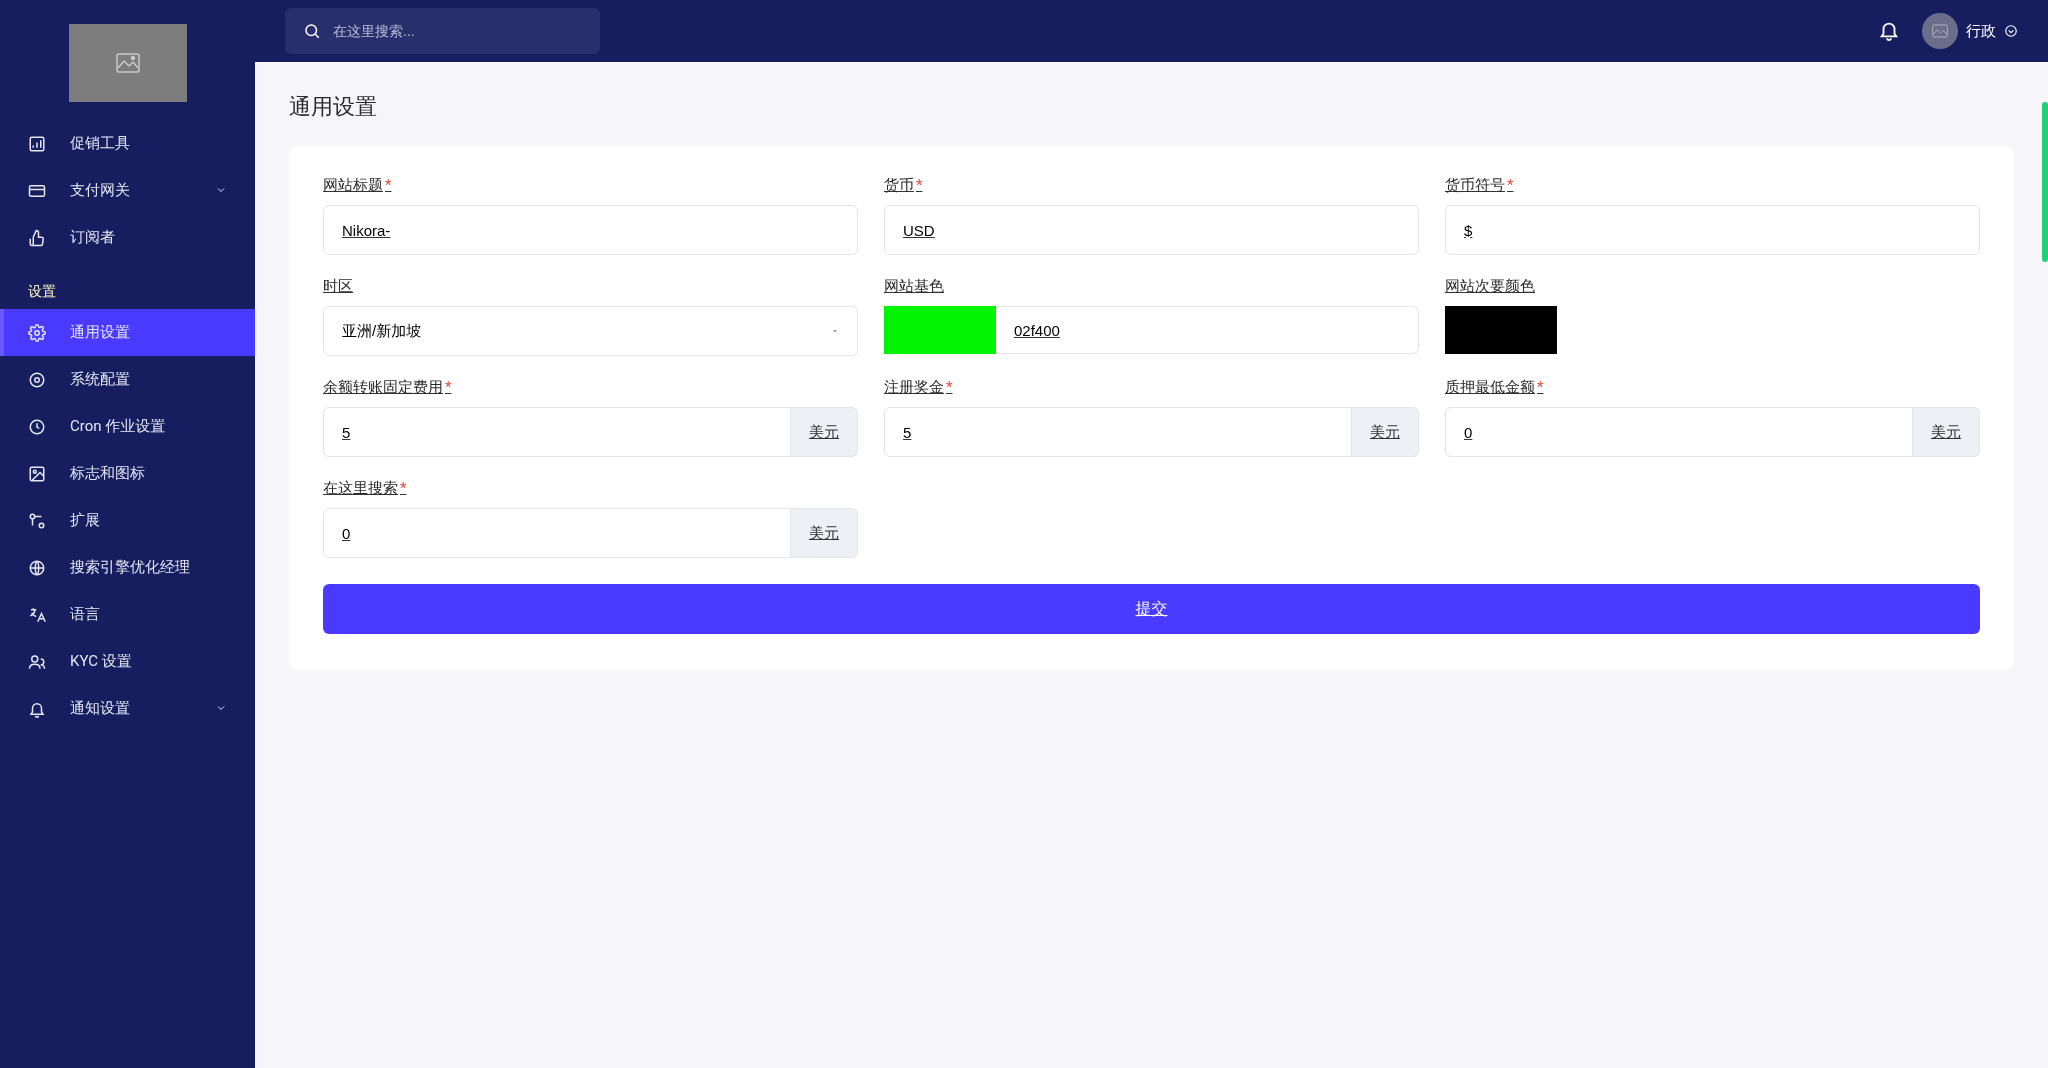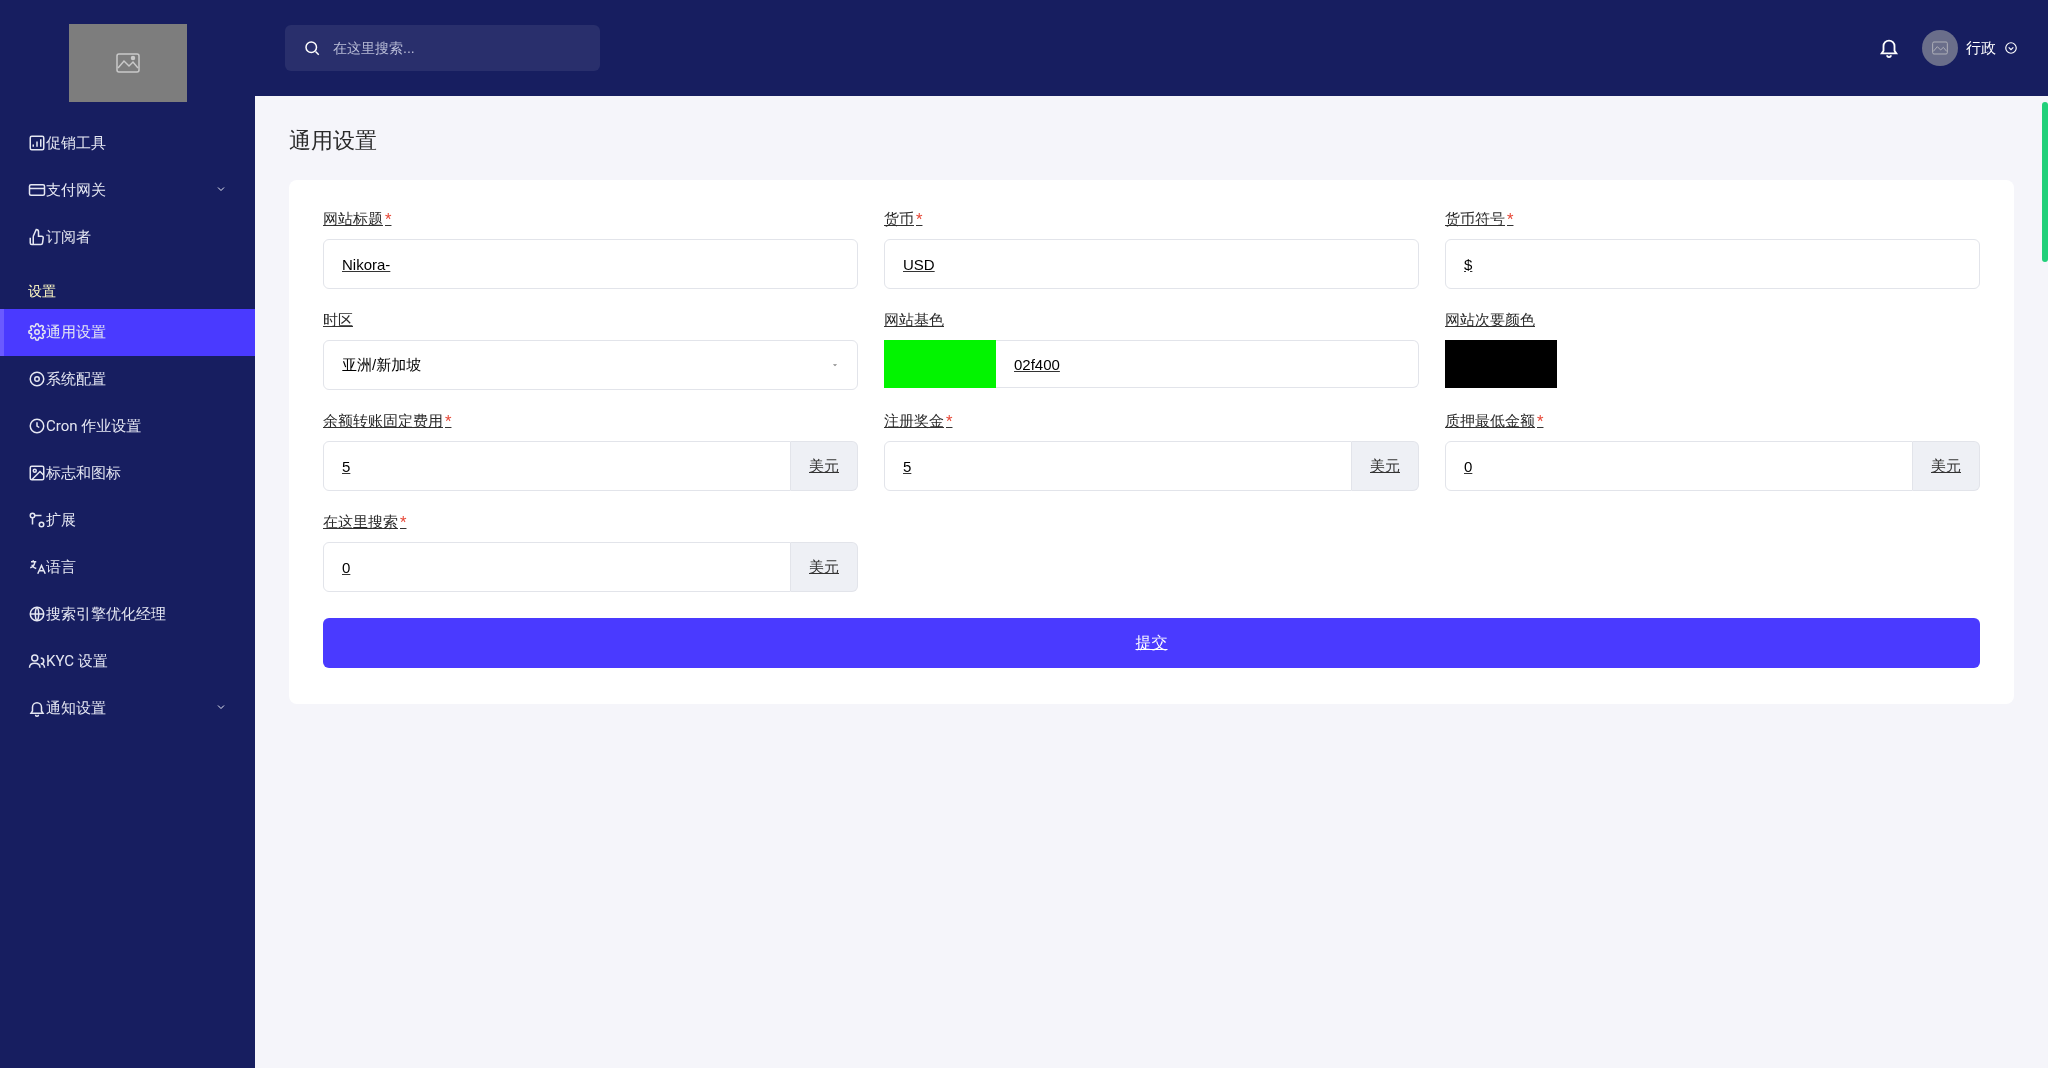--- a/index.html
+++ b/index.html
@@ -25,26 +25,26 @@
   width: 118px;
   height: 78px;
   background: #7d7d7d;
   display: flex;
   align-items: center;
   justify-content: center;
 }
 .logo-box svg { width: 26px; height: 20px; opacity: 0.8; }
 .nav-item {
   display: flex;
-  align-items: flex-start;
+  align-items: flex-end;
   padding: 14px 28px;
   cursor: pointer;
   color: #e5e7f2;
   font-size: 15px;
-  gap: 0;
+  gap: 24px;
 }
 .nav-item.active {
   background: #4a3aff;
   position: relative;
 }
 .nav-item.active::before {
   content: '';
   position: absolute;
   left: 0; top: 0; bottom: 0;
   width: 4px;
@@ -54,21 +54,21 @@
 .nav-item .chevron { margin-left: auto; }
 .section-label {
   padding: 22px 28px 8px;
   font-size: 14px;
   color: #fef9c3;
 }
 
 
 .main { flex: 1; display: flex; flex-direction: column; overflow: hidden; }
 .topbar {
-  height: 96px;
+  height: 62px;
   background: #171e60;
   display: flex;
   align-items: center;
   padding: 0 30px;
   gap: 20px;
 }
 .search-box {
   background: rgba(255,255,255,0.08);
   border-radius: 6px;
   display: flex;
@@ -276,34 +276,34 @@
             <circle cx="18" cy="18" r="3"></circle>
             <path d="M9 6h9M6 9v9"></path>
           </svg>
       </span>
       <span>扩展</span>
     </div>
 
     <div class="nav-item">
       <span class="icon">
         <svg width="18" height="18" viewBox="0 0 24 24" fill="none" stroke="currentColor" stroke-width="2">
-            <path d="M4 5h7M7 3v2M9 5c0 4-3 7-6 8M5 9c1 2 3 4 6 5M13 21l5-11 5 11M15 17h6"></path>
-          </svg>
-      </span>
-      <span>语言</span>
-    </div>
-
-    <div class="nav-item">
-      <span class="icon">
-        <svg width="18" height="18" viewBox="0 0 24 24" fill="none" stroke="currentColor" stroke-width="2">
             <circle cx="12" cy="12" r="9"></circle>
             <path d="M3 12h18M12 3c3 3 3 15 0 18M12 3c-3 3-3 15 0 18"></path>
           </svg>
       </span>
       <span>搜索引擎优化经理</span>
+    </div>
+
+    <div class="nav-item">
+      <span class="icon">
+        <svg width="18" height="18" viewBox="0 0 24 24" fill="none" stroke="currentColor" stroke-width="2">
+            <path d="M4 5h7M7 3v2M9 5c0 4-3 7-6 8M5 9c1 2 3 4 6 5M13 21l5-11 5 11M15 17h6"></path>
+          </svg>
+      </span>
+      <span>语言</span>
     </div>
 
     <div class="nav-item">
       <span class="icon">
         <svg width="18" height="18" viewBox="0 0 24 24" fill="none" stroke="currentColor" stroke-width="2">
             <circle cx="9" cy="8" r="4"></circle>
             <path d="M2 21c0-4 3-6 7-6s7 2 7 6M17 8a4 4 0 010 8M22 21c0-3-2-5-5-5.5"></path>
           </svg>
       </span>
       <span>KYC 设置</span>

